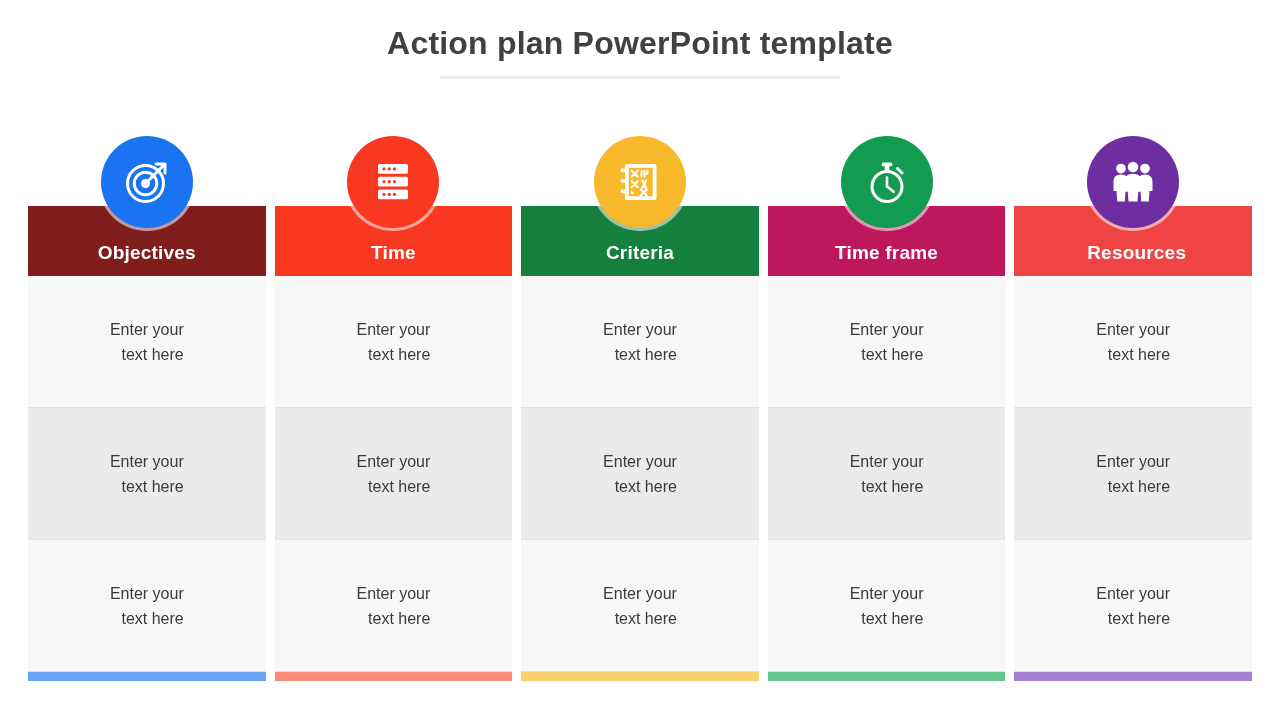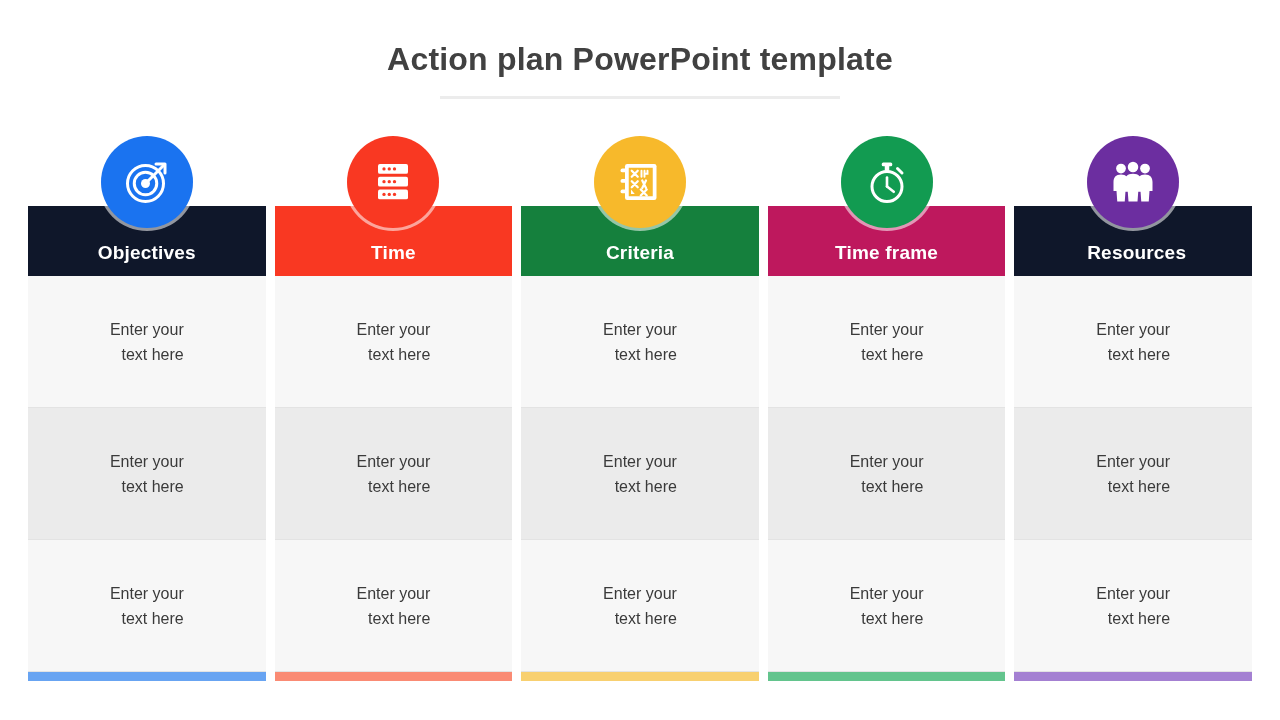--- a/index.html
+++ b/index.html
@@ -28,21 +28,21 @@
     left: 0;
     width: 1280px;
     text-align: center;
   }
   .slide-title {
     font-size: 32px;
     font-weight: bold;
     color: #414141;
     letter-spacing: 0.2px;
     line-height: 42px;
-    margin: 16px;
+    margin: 0;
   }
   .title-rule {
     width: 400px;
     height: 3px;
     background: #ececec;
     margin: 12px auto 0 auto;
   }
 
   
   .table-wrap {
@@ -129,21 +129,21 @@
         <span>
           <svg viewBox="0 0 64 64" aria-hidden="true">
             <circle cx="30" cy="34" r="24" fill="none" stroke="#ffffff" stroke-width="4"></circle>
             <circle cx="30" cy="34" r="15" fill="none" stroke="#ffffff" stroke-width="4"></circle>
             <circle cx="30" cy="34" r="6" fill="#ffffff"></circle>
             <path d="M30 34 L54 10" stroke="#ffffff" stroke-width="4" stroke-linecap="round"></path>
             <path d="M44 8 L56 8 L56 20" fill="none" stroke="#ffffff" stroke-width="4" stroke-linejoin="round" stroke-linecap="round"></path>
           </svg>
         </span>
       </div>
-      <div class="col-header" style="background: #0f172a;">Objectives</div>
+      <div class="col-header" style="background: #7f1d1d;">Objectives</div>
       <div class="cell row-odd">Enter your<br>text here</div>
       <div class="cell row-even">Enter your<br>text here</div>
       <div class="cell row-odd">Enter your<br>text here</div>
       <div class="col-footer" style="background: rgb(104, 164, 242);"></div>
     </div>
 
     <div class="column">
       <div class="badge" style="background: rgb(249, 56, 34);">
         <span>
           <svg viewBox="0 0 64 64" aria-hidden="true">
@@ -220,21 +220,21 @@
           <svg viewBox="0 0 64 64" aria-hidden="true">
             <circle cx="16" cy="14" r="6.5" fill="#ffffff"></circle>
             <path d="M16 22 C9 22 6 26 6 32 L6 44 L10 44 L11 58 L21 58 L22 44 L26 44 L26 32 C26 26 23 22 16 22 Z" fill="#ffffff"></path>
             <circle cx="32" cy="12" r="7" fill="#ffffff"></circle>
             <path d="M32 21 C24 21 21 25 21 32 L21 45 L25 45 L26 58 L38 58 L39 45 L43 45 L43 32 C43 25 40 21 32 21 Z" fill="#ffffff"></path>
             <circle cx="48" cy="14" r="6.5" fill="#ffffff"></circle>
             <path d="M48 22 C41 22 38 26 38 32 L38 44 L42 44 L43 58 L53 58 L54 44 L58 44 L58 32 C58 26 55 22 48 22 Z" fill="#ffffff"></path>
           </svg>
         </span>
       </div>
-      <div class="col-header" style="background: #0f172a; padding-left: 7px;">Resources</div>
+      <div class="col-header" style="background: #ef4444; padding-left: 7px;">Resources</div>
       <div class="cell row-odd">Enter your<br>text here</div>
       <div class="cell row-even">Enter your<br>text here</div>
       <div class="cell row-odd">Enter your<br>text here</div>
       <div class="col-footer" style="background: rgb(164, 128, 210);"></div>
     </div>
 
   </div>
 </div>
 
 </body></html>

